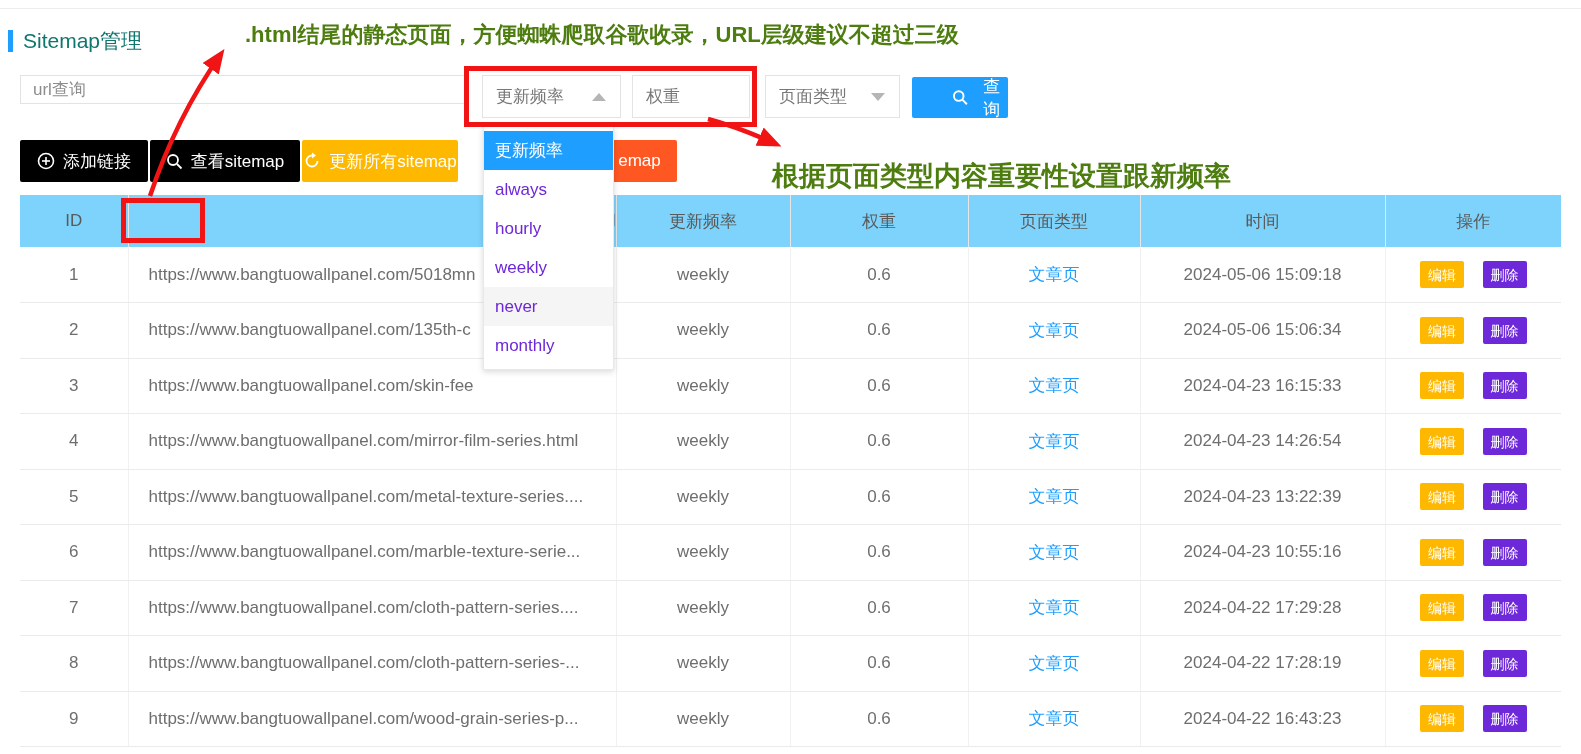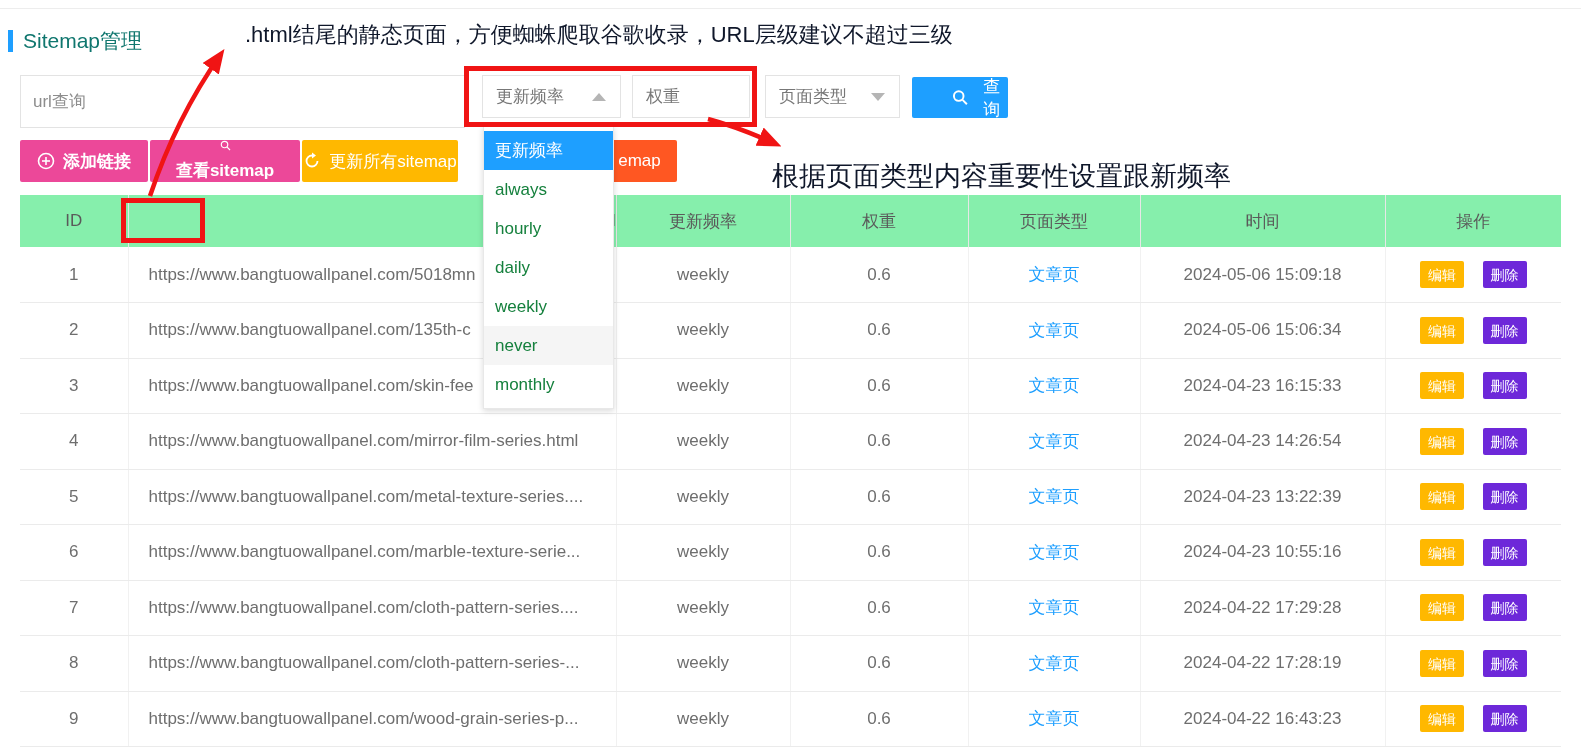--- a/index.html
+++ b/index.html
@@ -7,27 +7,27 @@
     font-family:"Liberation Sans","DejaVu Sans",sans-serif; overflow:hidden; position:relative; }
 
   .hairline { position:absolute; left:0; top:8px; width:1581px; height:1px; background:#ededed; }
 
   
   .title-wrap { position:absolute; left:8px; top:27px; display:flex; align-items:center; }
   .title-bar { width:5px; height:22px; background:#1E9FFF; margin-right:10px; }
   .page-title { color:#0f766e; font-size:21px; }
 
   
-  .anno { position:absolute; color:#0f172a; font-weight:400; white-space:nowrap; }
+  .anno { position:absolute; color:#4d7c0f; font-weight:700; white-space:nowrap; }
   .anno-top { left:245px; top:20px; font-size:22px; }
   .anno-right { left:772px; top:158px; font-size:27px; }
 
   
   .search-row { position:absolute; left:0; top:75px; width:1581px; height:43px; }
-  .s-input { position:absolute; left:20px; top:0; width:445px; height:53px; border:1px solid #e3e3e3;
+  .s-input { position:absolute; left:20px; top:0; width:445px; height:29px; border:1px solid #e3e3e3;
     font-size:17px; color:#444; padding-left:12px; outline:none;
     font-family:"Liberation Sans","DejaVu Sans",sans-serif; }
   .s-input::placeholder { color:#8d8d8d; opacity:1; }
   .sel { position:absolute; top:0; height:43px; border:1px solid #e3e3e3; background:#fff;
     display:flex; align-items:center; padding-left:13px; font-size:17px; color:#777; cursor:pointer; }
   .sel-freq { left:482px; width:139px; }
   .sel-weight { left:632px; width:118px; }
   .sel-type { left:765px; width:135px; }
   .tri { position:absolute; right:14px; width:0; height:0; border-left:7px solid transparent;
     border-right:7px solid transparent; }
@@ -36,50 +36,50 @@
   .btn-query { position:absolute; left:912px; top:2px; width:96px; height:41px; background:#1E9FFF;
     border:none; border-radius:2px; color:#fff; font-size:17px; cursor:pointer;
     display:flex; align-items:center; justify-content:center; gap:7px;
     font-family:"Liberation Sans","DejaVu Sans",sans-serif;padding-left:40px; }
 
   
   .toolbar { position:absolute; left:0; top:140px; height:42px; width:1581px; z-index:1; }
   .tb-btn { position:absolute; top:0; height:42px; border:none; border-radius:2px; color:#fff;
     font-size:17px; cursor:pointer; display:flex; align-items:center; justify-content:center; gap:8px;
     font-family:"Liberation Sans","DejaVu Sans",sans-serif; }
-  .tb-blue { background:#ec4899;font-weight:bold; }
+  .tb-blue { background:#000000; }
   .tb-orange { background:#FFB800; }
   .tb-red { background:#FF5722; }
   .btn-add { left:20px; width:128px; }
-  .btn-view { left:150px; width:150px;flex-direction:column; }
+  .btn-view { left:150px; width:150px; }
   .btn-update-all { left:302px; width:156px; }
   .btn-partial { left:602px; width:75px; z-index:1; }
 
   
   .grid { position:absolute; left:20px; top:195px; width:1541px; border-collapse:collapse;
     table-layout:fixed; }
-  .grid th { height:52px; background:#86efac; font-weight:normal; font-size:17px; color:#5a5a5a;
+  .grid th { height:52px; background:#7dd3fc; font-weight:normal; font-size:17px; color:#5a5a5a;
     border-right:1px solid #e7e7e7; }
   .grid th:last-child { border-right:none; }
   .grid th.h-url { text-align:right; padding-left:20px; }
   .grid td { height:55.5px; font-size:17px; color:#6e6e6e; text-align:center;
     border-bottom:1px solid #ebebeb; border-right:1px solid #f1f1f1; background:#fff; }
   .grid td:last-child { border-right:none; }
   .grid td.c-url { text-align:left; padding-left:20px; white-space:nowrap; overflow:hidden; }
   .type-link { color:#1E9FFF; text-decoration:none; cursor:pointer; }
   .row-btn { display:inline-block; width:44px; height:27px; line-height:29px; border:none;
     border-radius:2px; color:#fff; font-size:14px; cursor:pointer; margin:0 7px;
     font-family:"Liberation Sans","DejaVu Sans",sans-serif; }
   .row-edit { background:#FFB800; }
   .row-del { background:#6d28d9; }
 
   
   .dd-panel { position:absolute; left:483px; top:126px; width:131px; z-index:10; background:#fff;
     border:1px solid #e8e8e8; box-shadow:0 2px 6px rgba(0,0,0,.15); padding:4px 0; }
-  .dd-opt { height:39px; line-height:39px; padding-left:11px; font-size:17px; color:#15803d;
+  .dd-opt { height:39px; line-height:39px; padding-left:11px; font-size:17px; color:#6d28d9;
     cursor:pointer; white-space:nowrap; }
   .dd-selected { background:#1E9FFF; color:#fff; }
   .dd-hover { background:#f5f5f5; }
 
   
   .hl-box { position:absolute; border:5px solid #f01414; z-index:15; pointer-events:none; }
   .hl-filters { left:464px; top:66px; width:293px; height:61px; }
   .hl-url { left:121px; top:198px; width:84px; height:45px; }
   .arrow-layer { position:absolute; left:0; top:0; width:1581px; height:754px; z-index:20;
     pointer-events:none; }
@@ -307,21 +307,20 @@
     </td>
   </tr>
 </tbody>
 </table>
 
 <div class="dd-panel" id="dd-panel">
 
 <div class="dd-opt dd-selected">更新频率</div>
     <div class="dd-opt">always</div>
     <div class="dd-opt">hourly</div>
-    <div class="dd-opt">daily</div>
     <div class="dd-opt">weekly</div>
     <div class="dd-opt dd-hover">never</div>
     <div class="dd-opt">monthly</div>
   </div>
 
 <div class="hl-box hl-filters"></div>
 <div class="hl-box hl-url"></div>
 
 <svg class="arrow-layer" width="1581" height="754" viewBox="0 0 1581 754">
   <defs>

